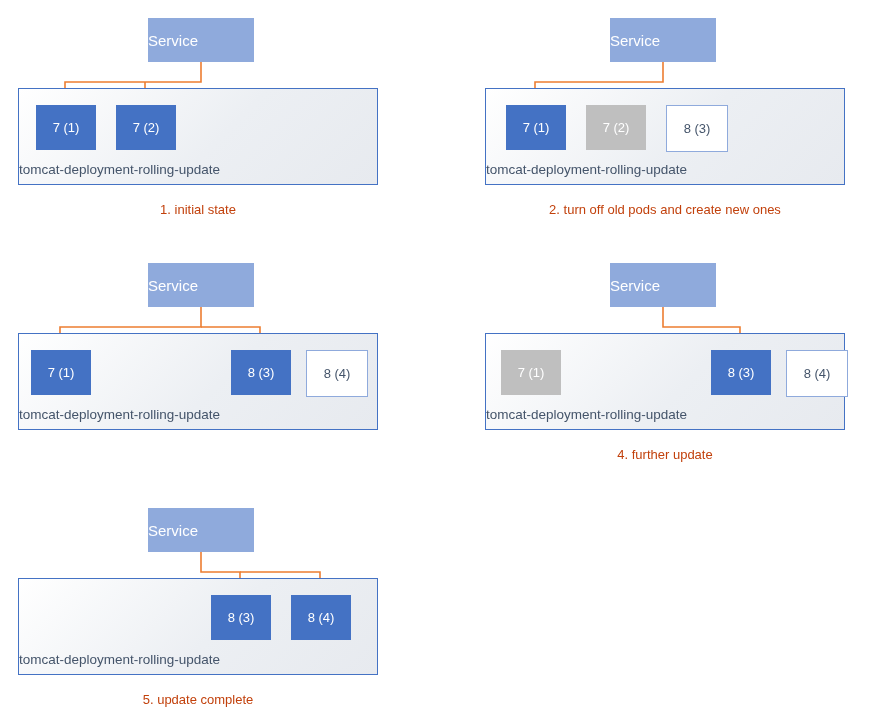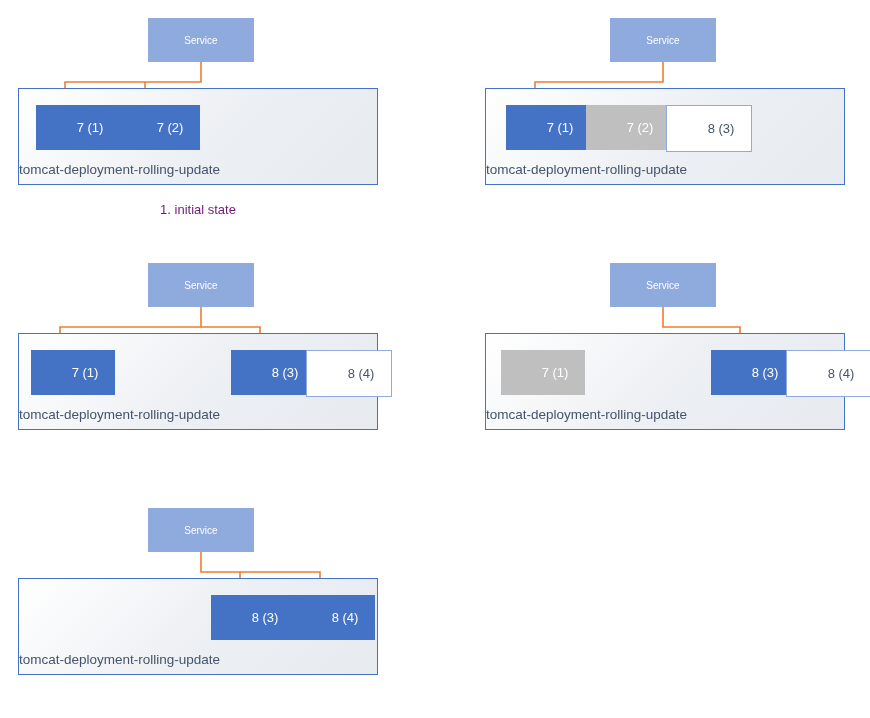--- a/index.html
+++ b/index.html
@@ -5,33 +5,33 @@
   html,body{margin:0;padding:0;background:#ffffff;}
   .stage{position:relative;width:870px;height:718px;background:#ffffff;
          font-family:"Liberation Sans",sans-serif;overflow:hidden;}
   .panel{position:absolute;width:360px;height:225px;}
   .p1{left:18px;top:10px;}
   .p2{left:485px;top:10px;}
   .p3{left:18px;top:255px;}
   .p4{left:485px;top:255px;}
   .p5{left:18px;top:500px;}
   .service{position:absolute;top:8px;width:106px;height:44px;background:#8FAADC;color:#ffffff;
-           display:flex;align-items:center;justify-content:center;font-size:10px;}
+           display:flex;align-items:center;justify-content:flex-start;font-size:15px;}
   .svc-c{left:130px;}
   .svc-r{left:125px;}
   .arrows{position:absolute;left:0;top:0;pointer-events:none;}
   .deployment{position:absolute;left:0;top:78px;width:358px;height:95px;border:1px solid #4472C4;
               background:linear-gradient(135deg,#ffffff 0%,#ecEFF3 55%,#e7eaef 100%);}
   .pod{position:absolute;top:16px;width:60px;height:45px;display:flex;align-items:center;
-       justify-content:center;font-size:13px;padding-left:24px;}
+       justify-content:center;font-size:13px;}
   .pod--active{background:#4472C4;color:#ffffff;}
   .pod--terminated{background:#BFBFBF;color:#ffffff;}
   .pod--new{background:#ffffff;border:1px solid #8FAADC;color:#44546A;}
   .deploy-label{position:absolute;left:0;right:0;bottom:7px;text-align:left;color:#44546A;font-size:13.5px;}
-  .caption{position:absolute;left:0;top:192px;width:100%;text-align:center;color:#701a75;font-size:13px;}
+  .caption{position:absolute;left:0;top:192px;width:100%;text-align:center;color:#c2410c;font-size:13px;}
 </style>
 </head>
 <body>
 
 <div class="stage">
 
   <div class="panel p1">
     <div class="service svc-c">
       <span>Service</span>
     </div>
@@ -63,20 +63,21 @@
         </marker>
       </defs>
       <path d="M178,52 L178,72 L50,72 L50,92" fill="none" stroke="#ED7D31" stroke-width="1.6" marker-end="url(#ah2)"></path>
     </svg>
     <div class="deployment">
       <div class="pod pod--active" style="left:20px">7 (1)</div>
       <div class="pod pod--terminated" style="left:100px">7 (2)</div>
       <div class="pod pod--new" style="left:180px">8 (3)</div>
       <div class="deploy-label">tomcat-deployment-rolling-update</div>
     </div>
+    <div class="caption">2. turn off old pods and create new ones</div>
   </div>
 
   <div class="panel p3">
     <div class="service svc-c">
       <span>Service</span>
     </div>
     <svg class="arrows" width="360" height="100">
       <defs>
         <marker id="ah3" markerUnits="userSpaceOnUse" markerWidth="10" markerHeight="10" refX="7" refY="4.5" orient="auto">
           <path d="M0,0 L9,4.5 L0,9 Z" fill="#ED7D31"></path>
@@ -104,35 +105,37 @@
         </marker>
       </defs>
       <path d="M178,52 L178,72 L255,72 L255,92" fill="none" stroke="#ED7D31" stroke-width="1.6" marker-end="url(#ah4)"></path>
     </svg>
     <div class="deployment">
       <div class="pod pod--terminated" style="left:15px">7 (1)</div>
       <div class="pod pod--active" style="left:225px">8 (3)</div>
       <div class="pod pod--new" style="left:300px">8 (4)</div>
       <div class="deploy-label">tomcat-deployment-rolling-update</div>
     </div>
+    <div class="caption">4. further update</div>
   </div>
 
   <div class="panel p5">
     <div class="service svc-c">
       <span>Service</span>
     </div>
     <svg class="arrows" width="360" height="100">
       <defs>
         <marker id="ah5" markerUnits="userSpaceOnUse" markerWidth="10" markerHeight="10" refX="7" refY="4.5" orient="auto">
           <path d="M0,0 L9,4.5 L0,9 Z" fill="#ED7D31"></path>
         </marker>
       </defs>
       <path d="M183,52 L183,72 L222,72 L222,92" fill="none" stroke="#ED7D31" stroke-width="1.6" marker-end="url(#ah5)"></path>
       <path d="M222,72 L302,72 L302,92" fill="none" stroke="#ED7D31" stroke-width="1.6" marker-end="url(#ah5)"></path>
     </svg>
     <div class="deployment">
       <div class="pod pod--active" style="left:192px">8 (3)</div>
       <div class="pod pod--active" style="left:272px">8 (4)</div>
       <div class="deploy-label">tomcat-deployment-rolling-update</div>
     </div>
+    <div class="caption">5. update complete</div>
   </div>
 
 </div>
 
 </body></html>

